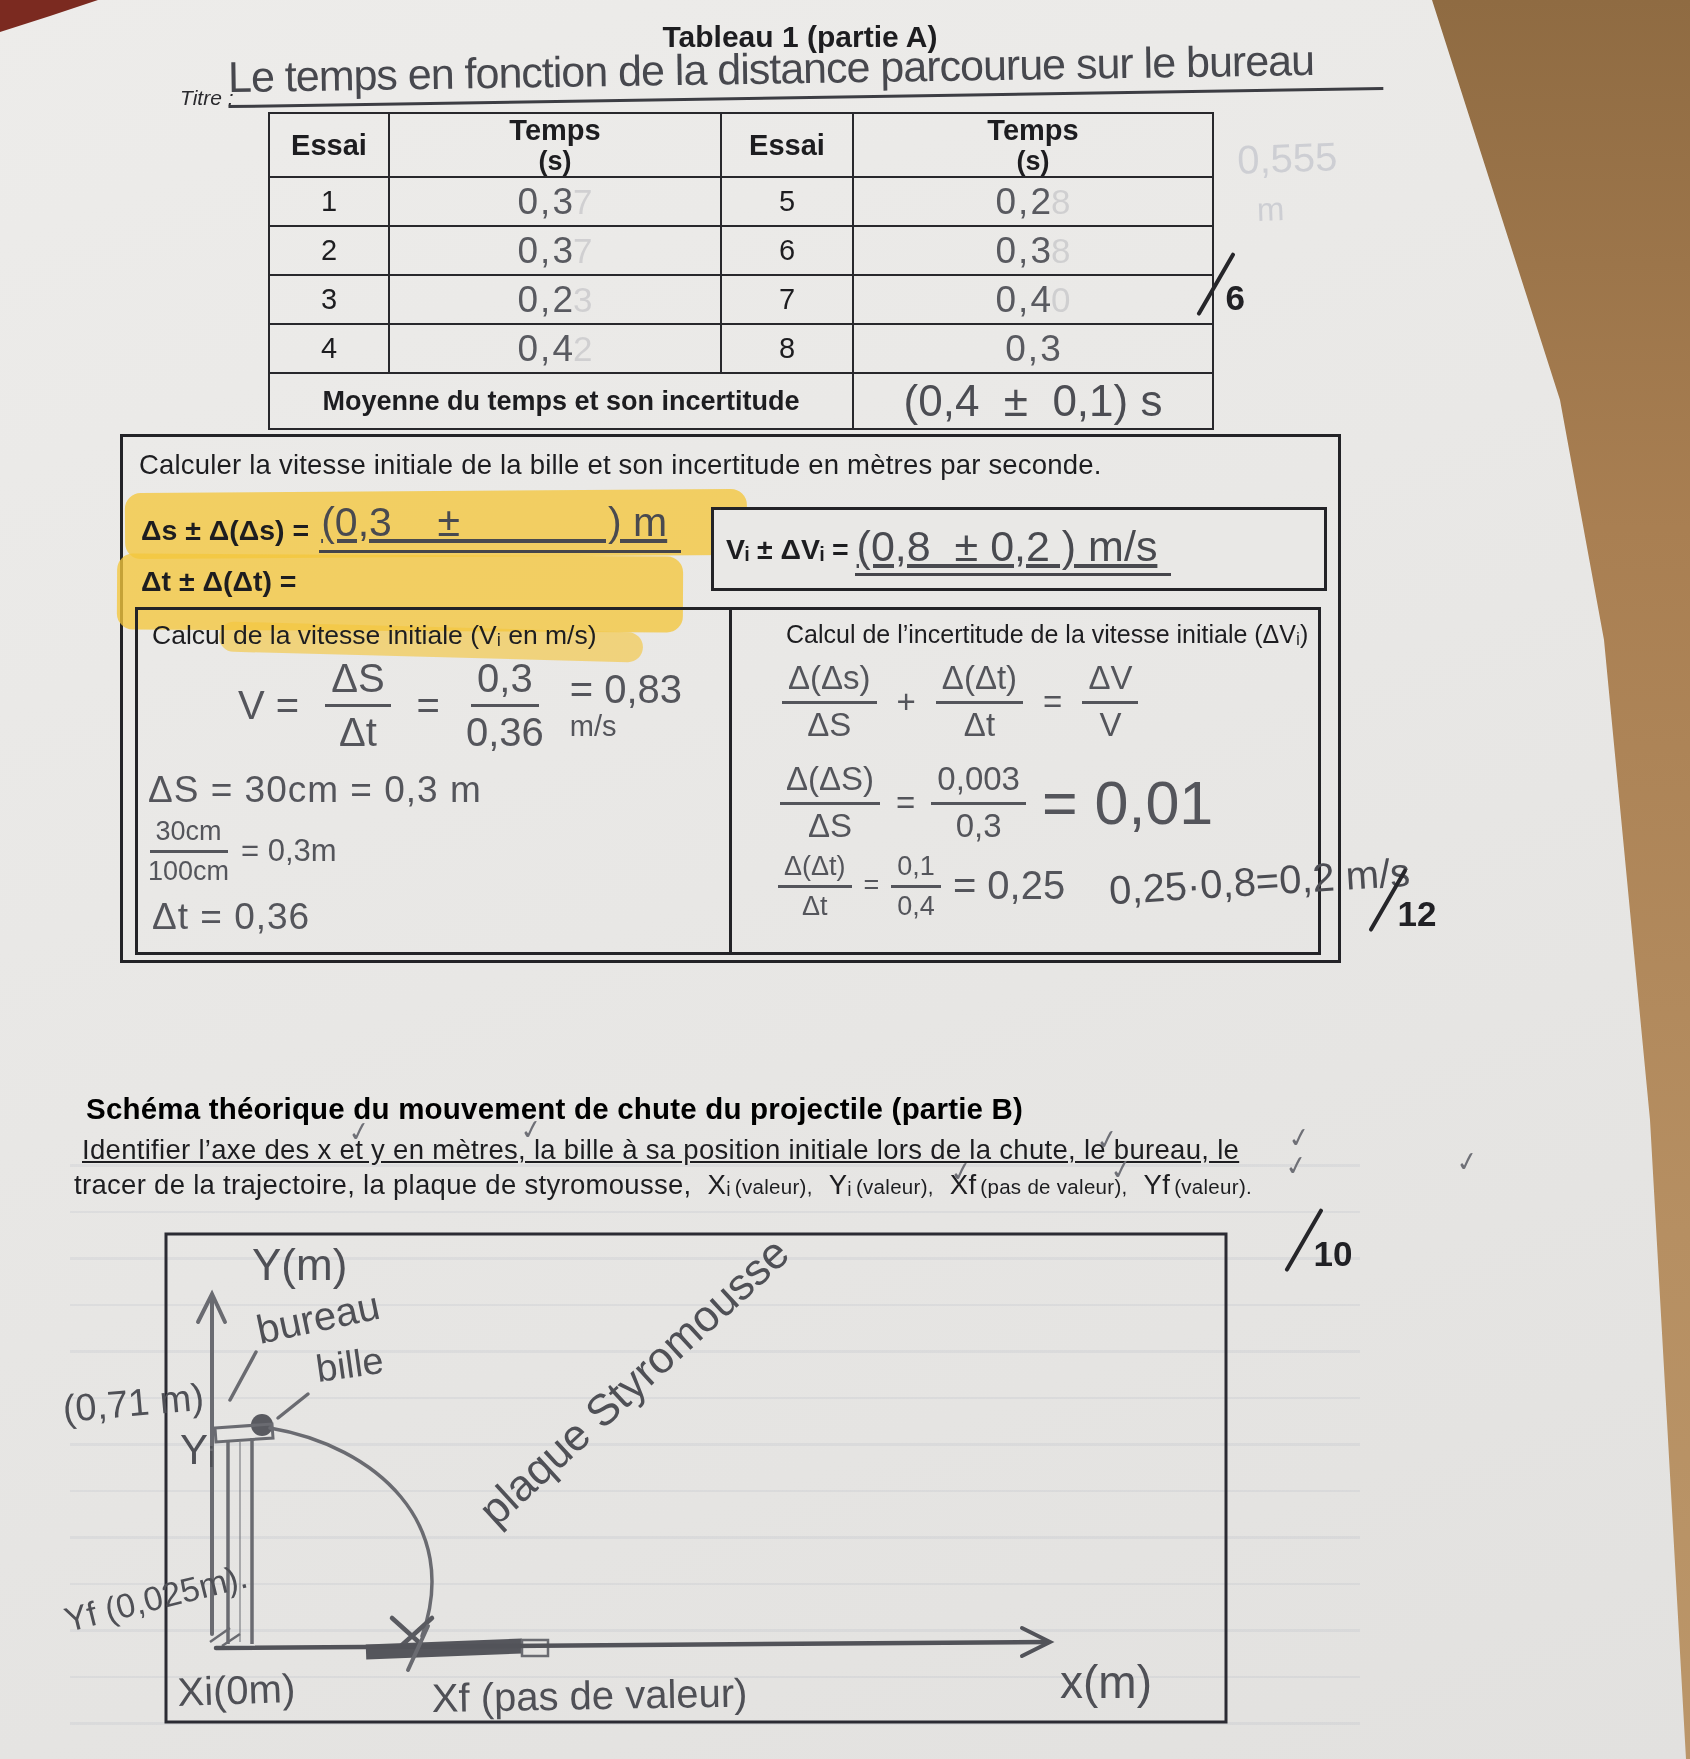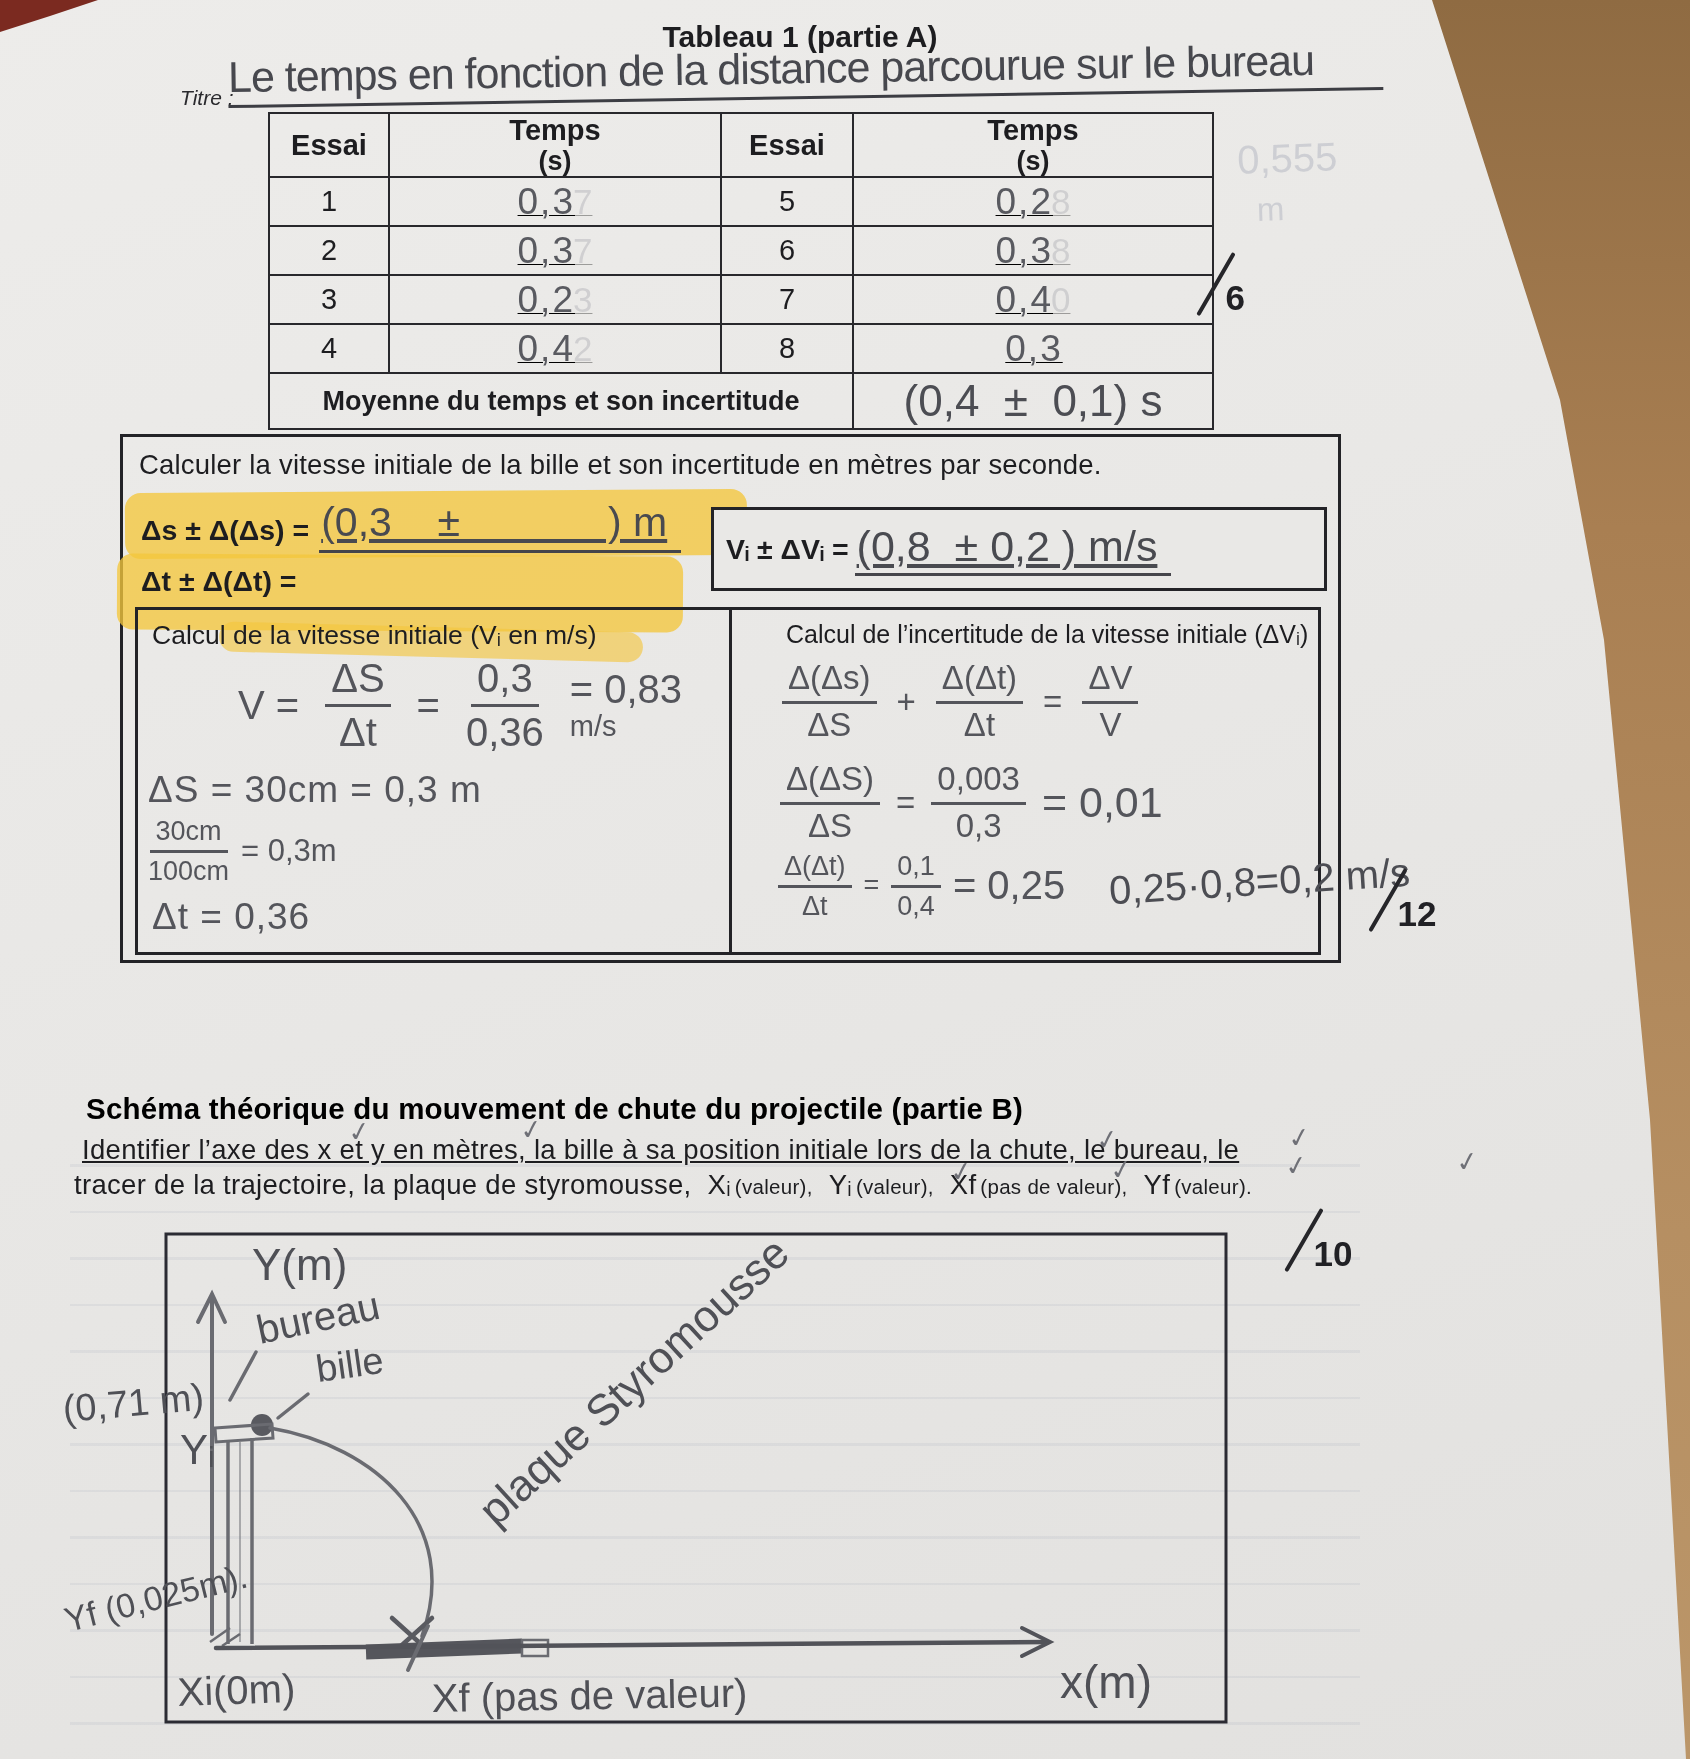--- a/index.html
+++ b/index.html
@@ -23,21 +23,21 @@
            display:inline-block;min-width:1155px;border-bottom:3.5px solid #3c3d43;
            padding-bottom:3px;transform:rotate(-0.9deg);color:#47484e;}
 
   
   table.data{position:absolute;left:268px;top:112px;border-collapse:collapse;z-index:2;}
   table.data th,table.data td{border:2.5px solid #28282c;text-align:center;vertical-align:middle;padding:0;}
   th.c1,td.c1{width:118px;} th.c2,td.c2{width:330px;} th.c3,td.c3{width:130px;} th.c4,td.c4{width:358px;}
   table.data th{height:62px;font-size:29px;font-weight:700;line-height:1.05;}
   table.data th .unit{font-size:27px;}
   td.essai{height:47px;font-size:29px;color:#1d1d20;}
-  td.temps{height:47px;text-decoration:underline;}
+  td.temps{height:47px;}
   td.temps .v{font-size:37px;color:#595a60;letter-spacing:2px;}
   td.temps .ghost{font-size:35px;color:#9a9ba4;opacity:.33;margin-left:-2px;}
   td.moy-label{height:54px;font-size:27px;font-weight:700;padding:0 10px;}
   td.moy-val{font-size:44px;color:#4c4d53;white-space:pre;overflow:visible;}
 
   .faint{position:absolute;left:1238px;top:134px;font-size:40px;color:rgba(140,146,165,0.30);
          line-height:1.2;transform:rotate(-2deg);}
   .faint .u2{font-size:33px;margin-left:18px;}
 
   .grade{position:absolute;display:flex;align-items:flex-end;gap:8px;z-index:5;}
@@ -74,21 +74,21 @@
   .cl-formula{margin:6px 0 0 100px;display:flex;align-items:center;gap:26px;
               font-size:40px;color:#54555b;}
   .cl-formula .stack{display:inline-flex;flex-direction:column;line-height:1.1;}
   .cl-formula .stack .unit{font-size:29px;}
   .cl-ds{margin:16px 0 0 10px;font-size:37px;color:#54555b;letter-spacing:1px;}
   .cl-frac3{margin:6px 0 0 10px;display:flex;align-items:center;gap:12px;font-size:27px;color:#54555b;}
   .cl-frac3 .rhs{font-size:31px;}
   .cl-dt{margin:10px 0 0 14px;font-size:37px;color:#54555b;letter-spacing:1px;}
   .cr-f1{margin:12px 0 0 8px;display:flex;align-items:center;gap:20px;font-size:33px;color:#54555b;}
   .cr-f2{margin:20px 0 0 6px;display:flex;align-items:center;gap:16px;font-size:33px;color:#54555b;}
-  .cr-f2 .res{font-size:43px;}
+  .cr-f2 .res{font-size:61px;}
   .cr-f3{margin:8px 0 0 4px;display:flex;align-items:center;gap:12px;font-size:27px;color:#54555b;}
   .cr-f3 .res{font-size:40px;}
   .side-note{position:absolute;left:986px;top:422px;font-size:40px;color:#4c4d53;
              white-space:nowrap;transform:rotate(-3.5deg);z-index:3;}
 
   .schema-heading{position:absolute;left:86px;top:1092px;font-size:29.5px;font-weight:700;letter-spacing:.2px;}
   .instr{position:absolute;font-size:27.5px;color:#1d1d20;letter-spacing:.3px;white-space:nowrap;}
   .instr .sym{margin-left:8px;}
   .instr .note{font-size:20.5px;margin-left:4px;}
   .check{position:absolute;font-size:27px;color:#6f7077;transform:rotate(-10deg);z-index:4;}

